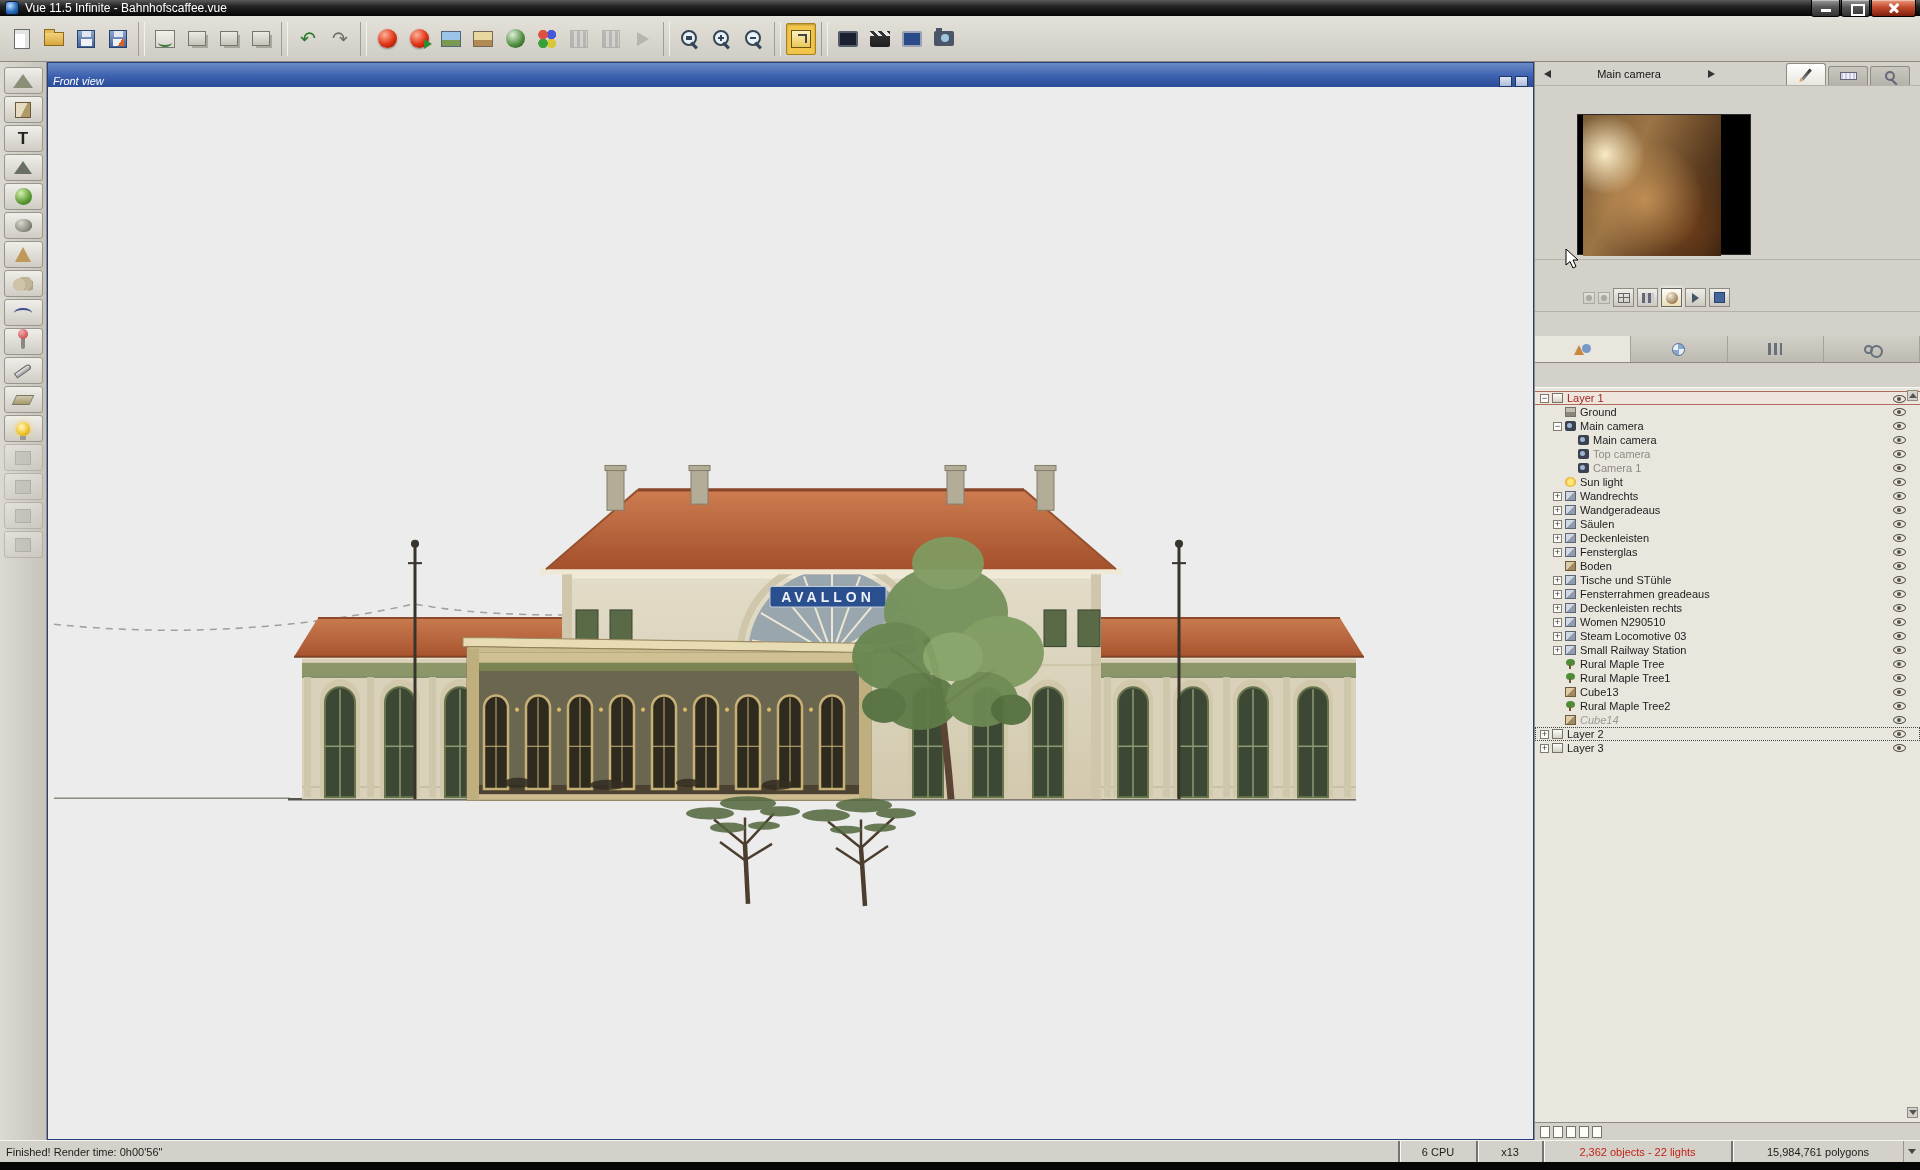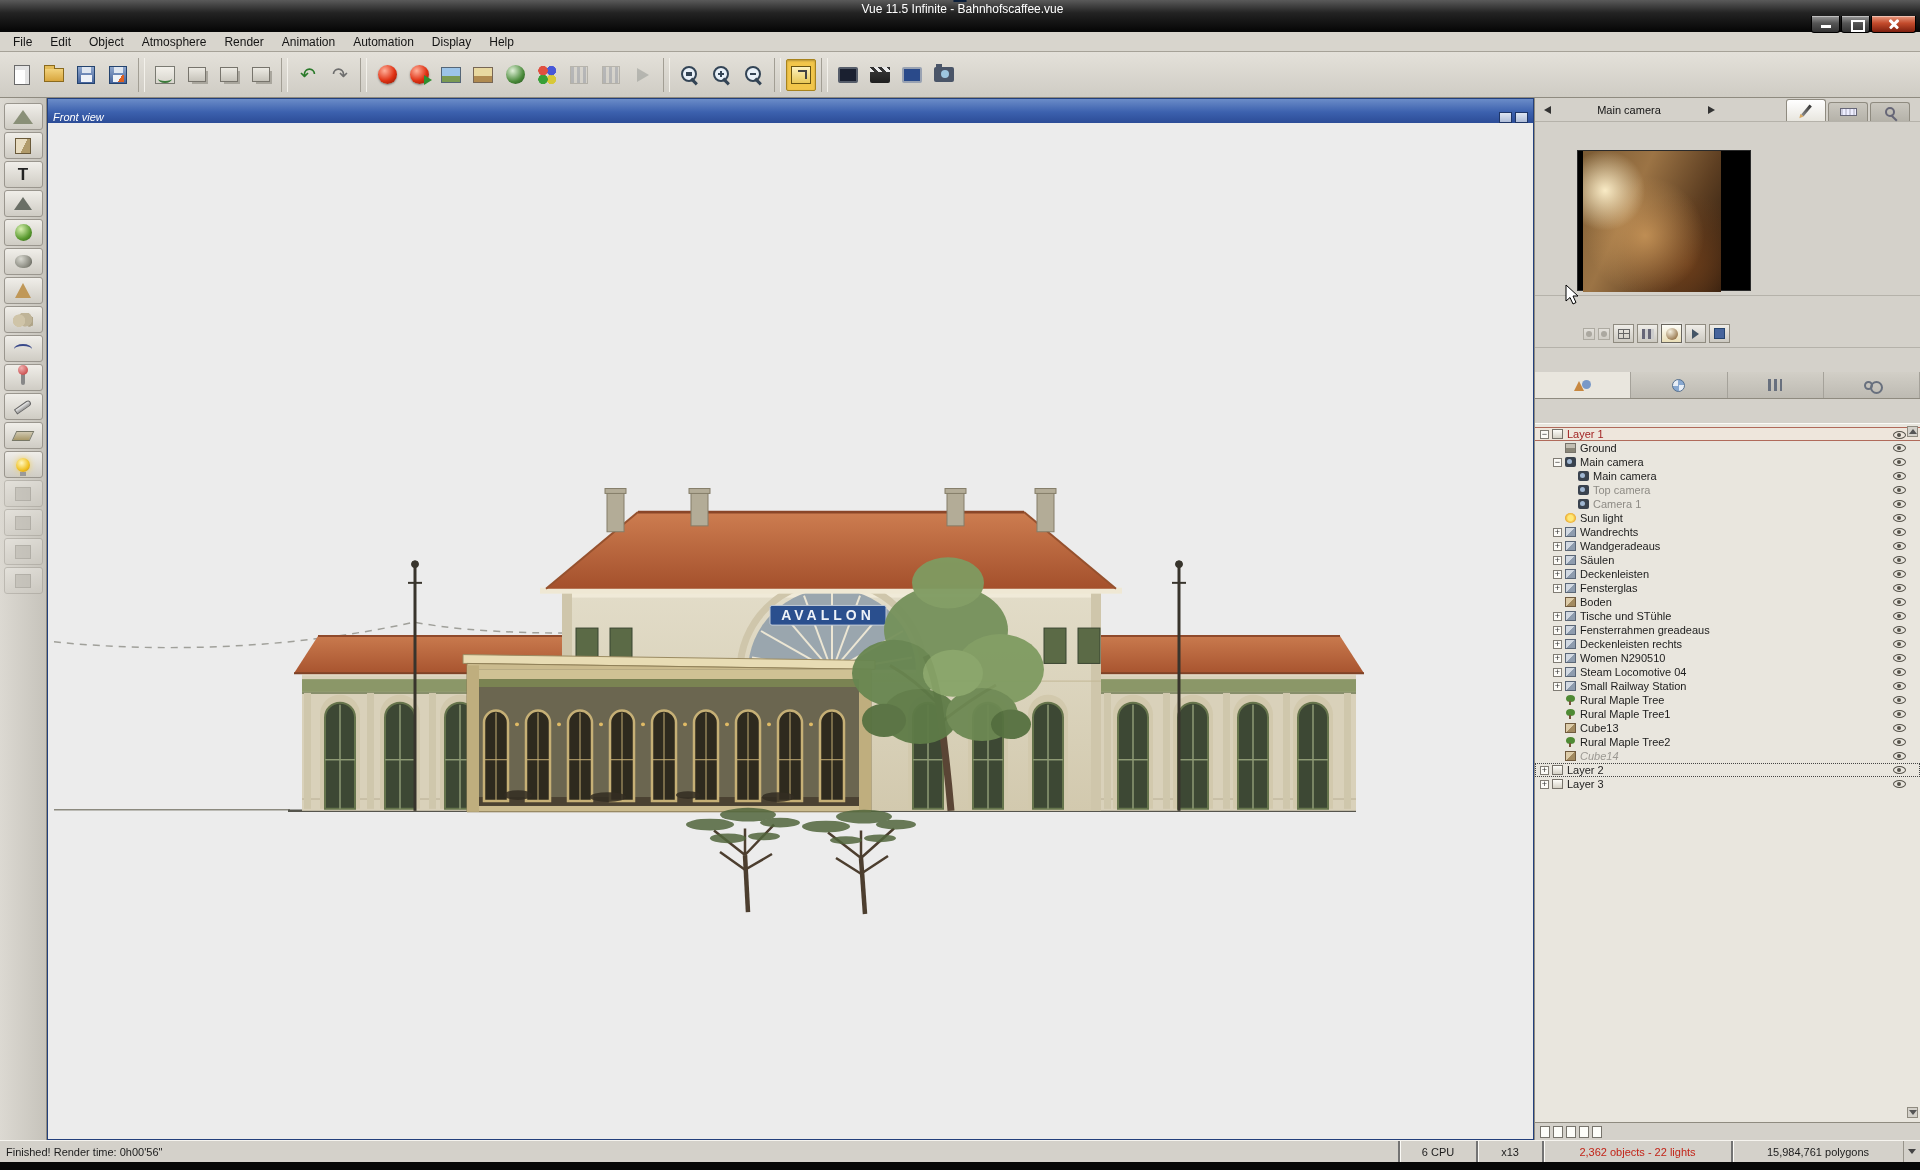--- a/index.html
+++ b/index.html
@@ -1,22 +1,22 @@
 <!DOCTYPE html>
 <html><head>
 <meta charset="utf-8">
 <style>
   * { margin:0; padding:0; box-sizing:border-box; }
   html,body { width:1920px; height:1170px; overflow:hidden; background:#111; }
   body { font-family:"Liberation Sans", sans-serif; -webkit-font-smoothing:antialiased; }
   .app { width:1920px; height:1170px; display:flex; flex-direction:column; background:#d4d1ca; }
 
   
-  .titlebar { height:32px; display:flex; align-items:center; padding-left:5px;
-    background:linear-gradient(#5a5a5a,#232323 40%,#070707 95%); color:#fff; font-size:12px;flex-direction:column; }
+  .titlebar { height:16px; display:flex; align-items:center; padding-left:5px;
+    background:linear-gradient(#5a5a5a,#232323 40%,#070707 95%); color:#fff; font-size:12px; }
   .app-icon { width:14px; height:14px; margin-right:6px; border-radius:3px; border:1px solid #0a1e3a;
     background:radial-gradient(circle at 35% 30%, #bfe0ff, #2a6fc0 55%, #123a70); }
   .win-buttons { margin-left:auto; display:flex; align-self:flex-start; padding-right:4px; }
   .wbtn { position:relative; width:29px; height:17px; border:1px solid #000; border-top:none;
     border-radius:0 0 3px 3px; margin-left:1px;
     background:linear-gradient(#9a9a9a,#555 45%,#333); box-shadow:inset 0 1px 0 rgba(255,255,255,.4); }
   .wbtn.close { width:45px; background:linear-gradient(#e89a80,#c34b2c 45%,#7e1f0e); }
   .wbtn.min::after { content:""; position:absolute; left:9px; bottom:4px; width:10px; height:3px; background:#fff; }
   .wbtn.max::after { content:""; position:absolute; left:9px; top:4px; width:10px; height:8px; border:2px solid #fff; }
   .wbtn.close::before,.wbtn.close::after { content:""; position:absolute; left:50%; top:50%;
@@ -230,31 +230,20 @@
   <div class="titlebar">
     <span class="app-icon"></span>
     <span>Vue 11.5 Infinite - Bahnhofscaffee.vue</span>
     <div class="win-buttons">
       <div class="wbtn min"></div>
       <div class="wbtn max"></div>
       <div class="wbtn close"></div>
     </div>
   </div>
 
-  <div class="menubar">
-      <div class="menu-item">File</div>
-      <div class="menu-item">Edit</div>
-      <div class="menu-item">Object</div>
-      <div class="menu-item">Atmosphere</div>
-      <div class="menu-item">Render</div>
-      <div class="menu-item">Animation</div>
-      <div class="menu-item">Automation</div>
-      <div class="menu-item">Display</div>
-      <div class="menu-item">Help</div>
-    </div>
 
   <div class="toolbar">
       <div class="tb-btn">
         <span class="tbi i-page"></span>
       </div>
       <div class="tb-btn">
         <span class="tbi i-folder"></span>
       </div>
       <div class="tb-btn">
         <span class="tbi i-disk"></span>
@@ -777,21 +766,21 @@
             </div>
             <div class="trow" style="padding-left: 18px;">
               <span class="exp">+</span>
               <span class="ti i-mesh"></span>
               <span class="tlabel">Women N290510</span>
               <span class="eye"></span>
             </div>
             <div class="trow" style="padding-left: 18px;">
               <span class="exp">+</span>
               <span class="ti i-mesh"></span>
-              <span class="tlabel">Steam Locomotive 04</span>
+              <span class="tlabel">Steam Locomotive 03</span>
               <span class="eye"></span>
             </div>
             <div class="trow" style="padding-left: 18px;">
               <span class="exp">+</span>
               <span class="ti i-mesh"></span>
               <span class="tlabel">Small Railway Station</span>
               <span class="eye"></span>
             </div>
             <div class="trow" style="padding-left: 18px;">
               <span class="exp none"></span>

